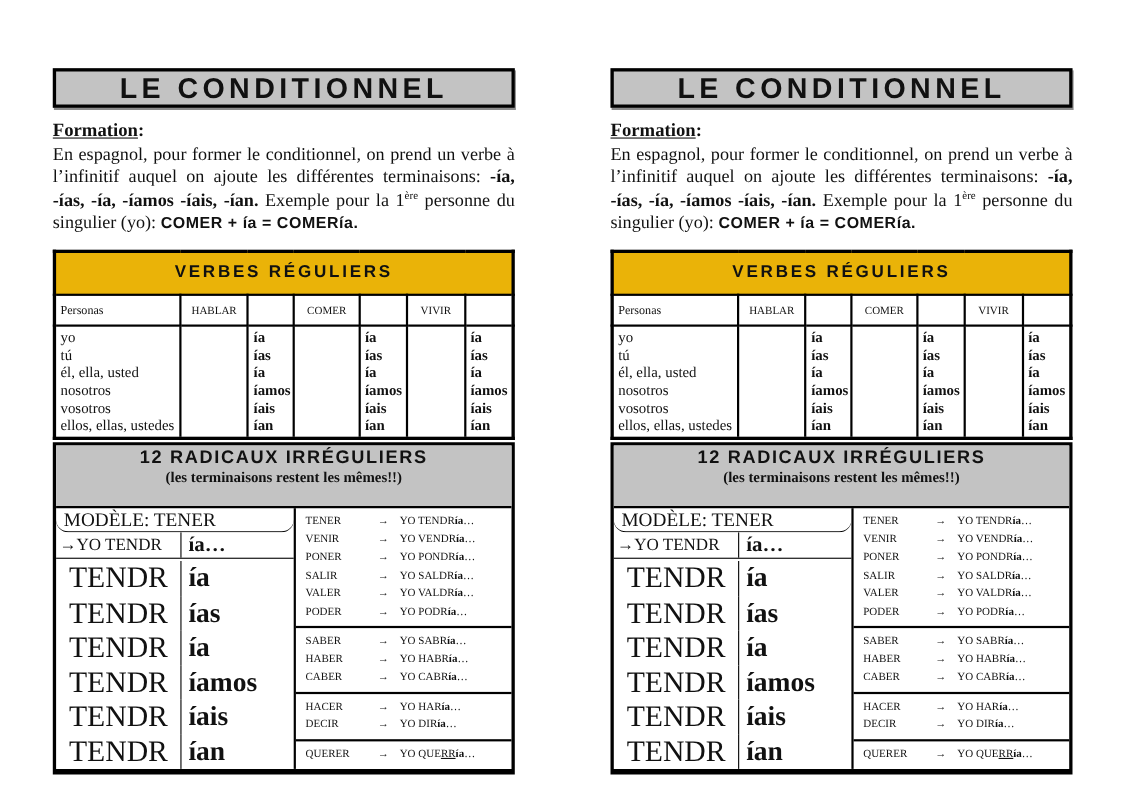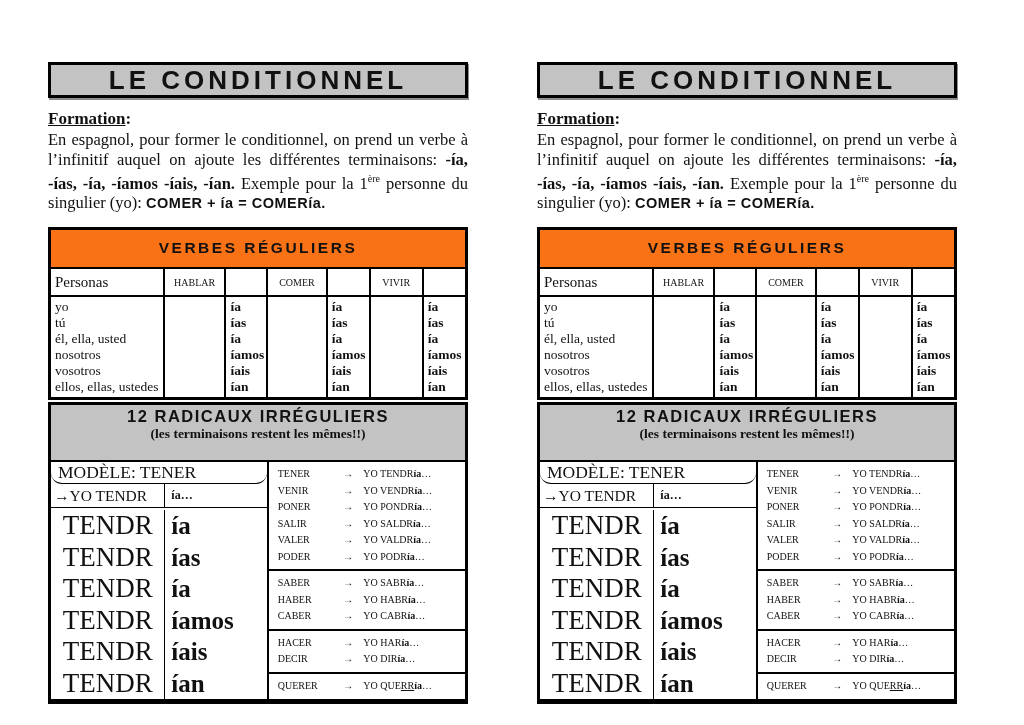--- a/index.html
+++ b/index.html
@@ -1,56 +1,56 @@
 <!DOCTYPE html>
 <html><head>
 <meta charset="utf-8">
 <style>
   html,body{margin:0;padding:0;background:#fff;color:#111;}
   body{width:1024px;height:725px;overflow:hidden;font-family:"Liberation Serif",serif;}
-  #page{display:flex;gap:69px;padding:62px 52px 0 48px;box-sizing:border-box;}
+  #page{display:flex;gap:87px;padding:62px 52px 0 48px;box-sizing:border-box;}
   .panel{width:420px;flex:0 0 420px;}
 
   
   .title-box{background:#c3c3c3;border:3px solid #000;box-shadow:1px 2px 0 rgba(0,0,0,.45);
     text-align:center;height:30px;line-height:30px;margin-bottom:11px;
     font-family:"Liberation Sans",sans-serif;font-weight:bold;font-size:26px;letter-spacing:4px;}
 
   
   .formation-label{font-weight:bold;font-size:17px;text-decoration:underline;}
   .formation-colon{font-weight:bold;font-size:17px;}
   .para{font-size:16.5px;line-height:19.5px;text-align:justify;margin-top:1px;}
   .para .bold-serif{font-weight:bold;}
   .para sup{font-size:10px;}
   .formula{font-family:"Liberation Sans",sans-serif;font-weight:bold;font-size:14.5px;letter-spacing:.5px;}
 
   
   table.reg{border-collapse:collapse;border:3px solid #000;table-layout:fixed;width:100%;margin-top:13px;}
   table.reg td{border:2px solid #000;box-sizing:border-box;}
-  td.reg-band{background:#f97316;height:40px;text-align:center;vertical-align:middle;
+  td.reg-band{background:#eab308;height:40px;text-align:center;vertical-align:middle;
     font-family:"Liberation Sans",sans-serif;font-weight:bold;font-size:15.5px;letter-spacing:2.5px;
     border-bottom:3px solid #000;}
   tr.reg-cols td{height:28px;font-size:10px;text-align:center;vertical-align:middle;}
-  tr.reg-cols td.first{font-size:15px;text-align:left;padding-left:4px;}
+  tr.reg-cols td.first{font-size:11px;text-align:left;padding-left:4px;}
   tr.reg-data td{height:100px;vertical-align:top;padding:2px 0 2px 4px;font-size:13.5px;line-height:16px;
     white-space:pre-line;}
   tr.reg-data td.endings{font-weight:bold;}
   td.personas-col{border-right:3px solid #000;}
 
   
   .irr{border:3px solid #000;border-bottom:5px solid #000;margin-top:2px;}
   .irr-head{background:#c3c3c3;text-align:center;border-bottom:2px solid #000;padding:2px 0 18px;}
   .irr-head-l1{font-family:"Liberation Sans",sans-serif;font-weight:bold;font-size:16.5px;letter-spacing:1.5px;line-height:19px;}
   .irr-head-l2{font-weight:bold;font-size:13.5px;line-height:16px;}
   .irr-body{display:flex;align-items:stretch;}
   .irr-left{width:52.6%;flex:0 0 52.6%;border-right:2px solid #000;box-sizing:border-box;}
   .modele-row{font-size:17.5px;line-height:21px;padding-left:7px;border-bottom:1px solid #000;border-radius:11px;}
   .arrow-row{display:flex;border-bottom:1px solid #000;font-size:15.5px;line-height:23px;}
   .arrow-left{width:53%;border-right:1px solid #000;box-sizing:border-box;padding-left:3px;}
-  .arrow-right{padding-left:6px;font-weight:bold;font-size:12px;}
+  .arrow-right{padding-left:6px;font-weight:bold;font-size:19px;}
   .big-rows{padding-top:2px;}
   .big-row{display:flex;height:31.5px;}
   .big-stem{width:53%;border-right:1px solid #000;box-sizing:border-box;text-align:center;
     font-size:27px;line-height:31px;}
   .big-end{padding-left:6px;font-weight:bold;font-size:25px;line-height:31px;}
   .irr-right{flex:1;display:flex;flex-direction:column;}
   .irr-group{padding:4px 0;}
   .irr-group + .irr-group{border-top:2px solid #000;}
   .irr-group:last-child{flex:1;}
   .irr-row{display:flex;font-size:10px;line-height:16.5px;}

